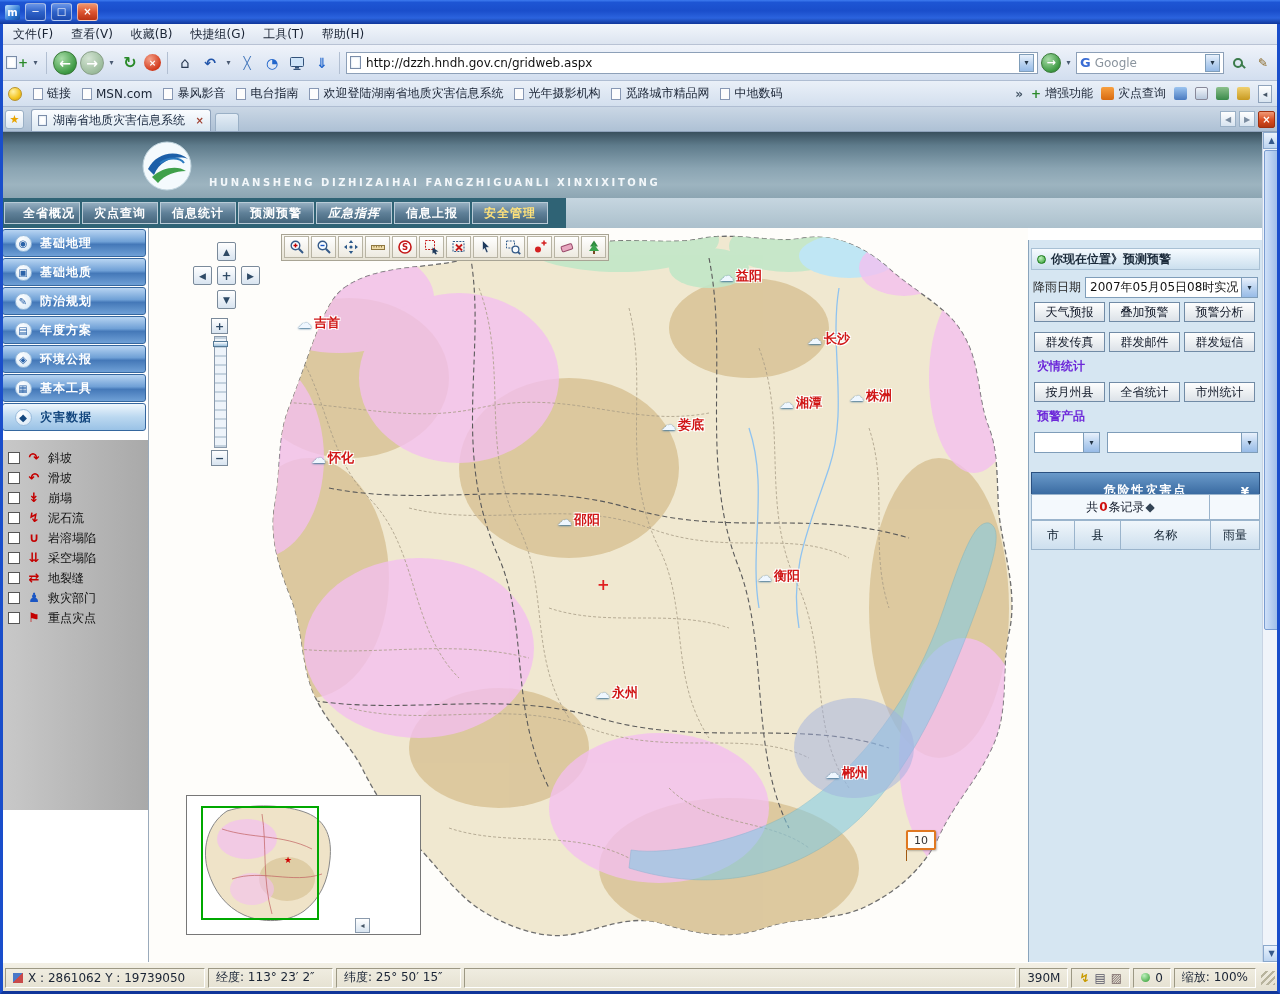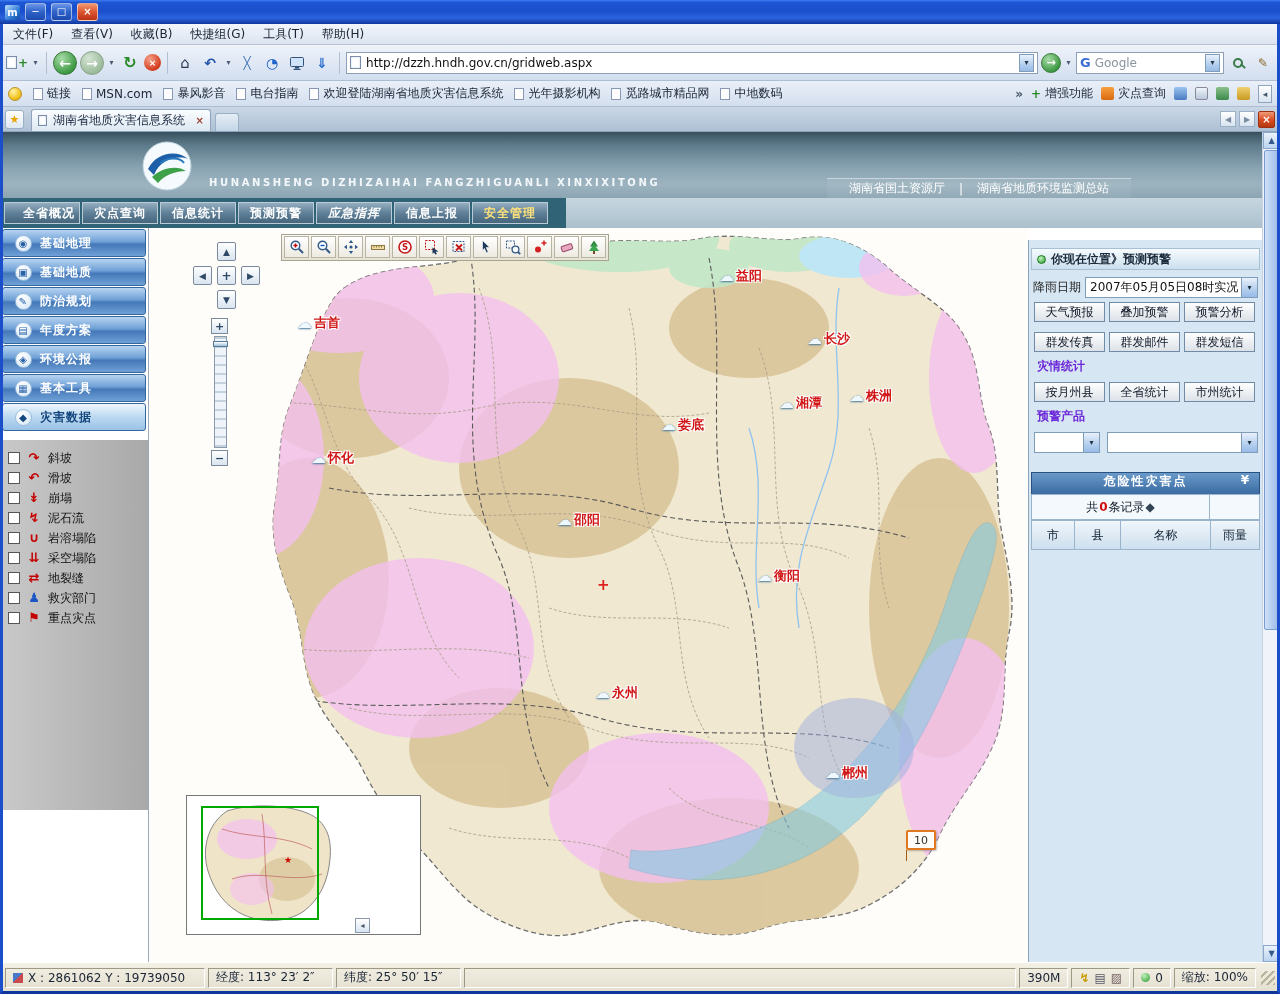--- a/index.html
+++ b/index.html
@@ -113,21 +113,21 @@
 
 #rightpanel{position:absolute;left:1028px;top:12px;width:234px;height:734px;background:#D6E6F2;border-left:1px solid #8AA4BC}
 #loc-bar{position:absolute;left:2px;right:2px;top:8px;height:22px;background:linear-gradient(#F6FBFF,#CBDFEE);border:1px solid #A8C0D4;display:flex;align-items:center;gap:5px;padding:0 5px;font-weight:bold;color:#1A2A3A}
 .green-dot{width:9px;height:9px;border-radius:50%;background:radial-gradient(circle at 35% 30%,#C2F2C2,#2A9A2A);border:1px solid #1A7A1A}
 #rain-row{position:absolute;left:4px;right:4px;top:36px;height:22px;display:flex;align-items:center;gap:4px}
 .xsel{height:21px;background:#fff;border:1px solid #7F9DB9;display:flex;align-items:center;padding-left:4px;color:#111}
 .xsel .arr{margin-left:auto;width:16px;height:100%;background:linear-gradient(#E9F1FC,#BCD4F0 50%,#97BBE7);border-left:1px solid #7F9DB9;display:flex;align-items:center;justify-content:center;color:#234;font-size:8px}
 .prow{position:absolute;left:3px;right:3px;display:flex;gap:4px;padding-left:2px}
 .pbtn{width:71px;height:20px;border:1px solid #718BA6;background:linear-gradient(#FEFEFE,#DCE2E8);color:#101828;display:flex;align-items:center;justify-content:center}
 .ptitle{position:absolute;left:8px;font-weight:bold;color:#6d28d9}
-#danger-hdr{position:absolute;left:2px;right:2px;top:232px;height:28px;background:linear-gradient(#6A9ACA,#2F6098);border:1px solid #2A5080;color:#fff;font-weight:bold;display:flex;align-items:flex-start;justify-content:center;letter-spacing:2px}
+#danger-hdr{position:absolute;left:2px;right:2px;top:232px;height:28px;background:linear-gradient(#6A9ACA,#2F6098);border:1px solid #2A5080;color:#fff;font-weight:bold;display:flex;align-items:flex-end;justify-content:center;letter-spacing:2px}
 #danger-hdr .dx{position:absolute;right:8px;font-weight:bold}
 #record-row{position:absolute;left:2px;right:2px;top:254px;height:26px;background:#F4F9FD;border:1px solid #9AB4CC;display:flex;align-items:stretch}
 #record-row .rc-main{flex:1;display:flex;align-items:center;justify-content:center;gap:1px;color:#101828}
 #record-row .rc-side{width:50px;border-left:1px solid #9AB4CC}
 #thead{position:absolute;left:2px;right:2px;top:280px;height:30px;display:flex}
 .th{border:1px solid #9AB4CC;border-left:none;background:linear-gradient(#F0F6FB,#CDDfEE);display:flex;align-items:center;justify-content:center;color:#102030}
 .th:first-child{border-left:1px solid #9AB4CC}
 
 
 #vscroll{position:absolute;left:1262px;top:0;width:18px;height:830px;background:#F0F4FA;border-left:1px solid #C8D4E4}
@@ -301,25 +301,20 @@
 <div id="page">
 
   <div id="pageheader">
     <svg id="logo" width="56" height="54" viewBox="0 0 56 54">
       <circle cx="27" cy="27" r="24" fill="#F4FAFD" stroke="#BFD4DE"></circle>
       <path d="M8,30 C16,14 36,10 48,20 C38,16 20,20 14,36 Z" fill="#1C5FA8"></path>
       <path d="M12,38 C22,28 38,26 46,32 C36,32 24,36 18,44 Z" fill="#3FA04A"></path>
       <path d="M20,24 C28,18 40,18 44,24" fill="none" stroke="#2A7AC0" stroke-width="2"></path>
     </svg>
     <div id="site-sub">HUNANSHENG DIZHIZAIHAI FANGZHIGUANLI XINXIXITONG</div>
-    <div id="hdr-links">
-      <span>湖南省国土资源厅</span>
-      <span>|</span>
-      <span>湖南省地质环境监测总站</span>
-    </div>
   </div>
 
   <div id="navrow">
     <div id="nav-left">
 
     <span class="nav-tab" style="color: rgb(255, 255, 255); padding-left: 14px;">全省概况</span>
         <span class="nav-tab" style="color: rgb(255, 255, 255);">灾点查询</span>
         <span class="nav-tab" style="color: rgb(255, 255, 255);">信息统计</span>
         <span class="nav-tab" style="color: rgb(255, 255, 255);">预测预警</span>
         <span class="nav-tab" style="color: rgb(255, 255, 255); font-style: italic;">应急指挥</span>

